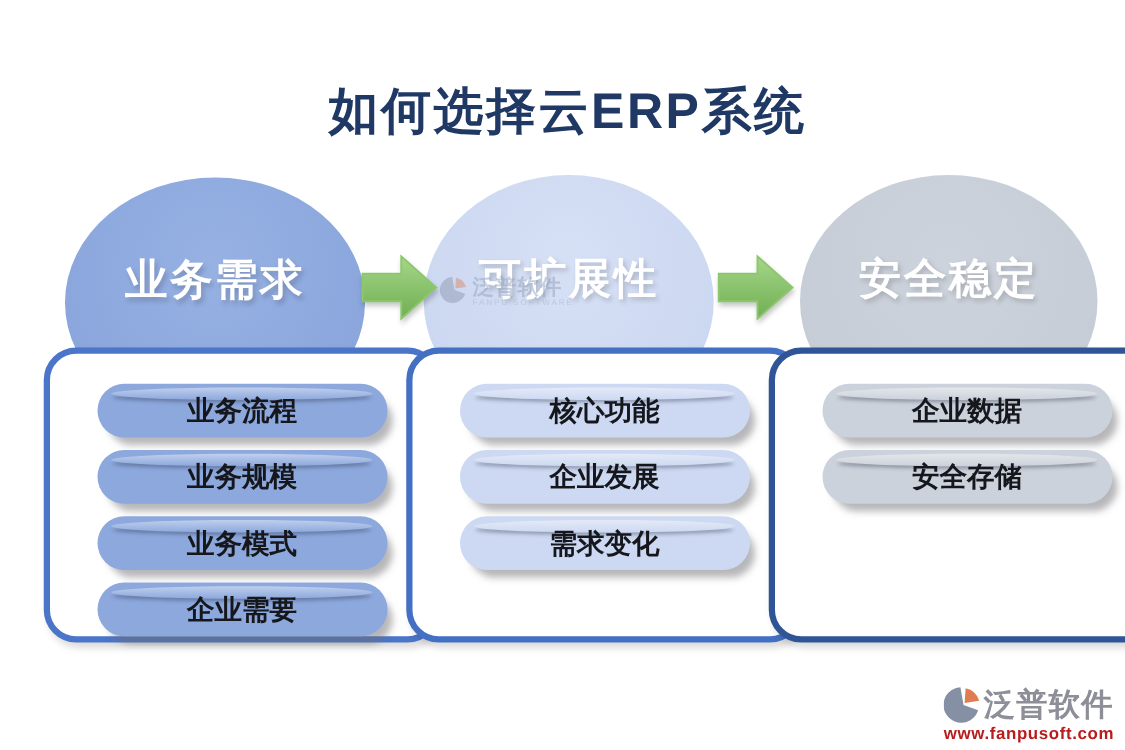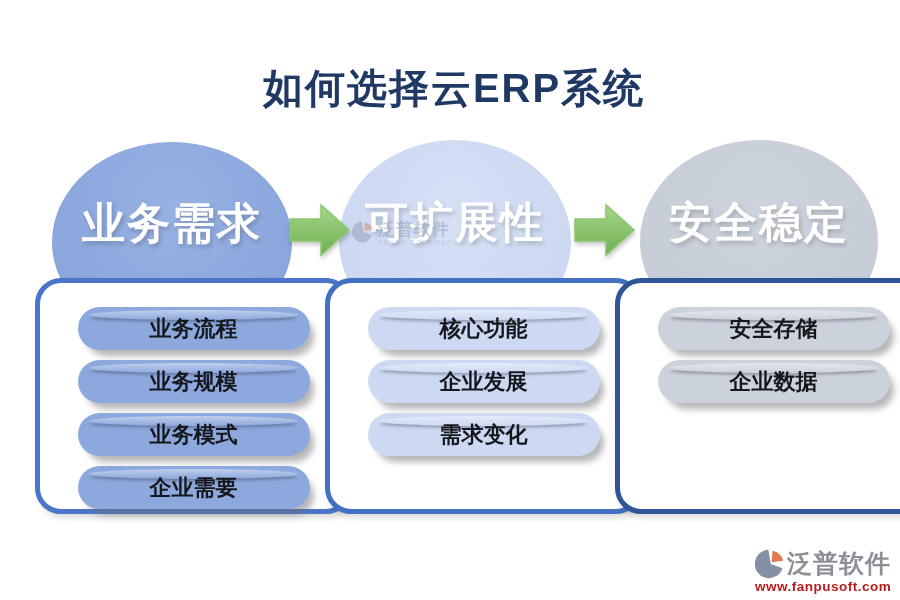--- a/index.html
+++ b/index.html
@@ -20,21 +20,21 @@
     position:absolute; border-radius:50%;
     display:flex; align-items:center; justify-content:center;
   }
   .e1 { left:52px;  top:142px; width:240px; height:200px;
         background:radial-gradient(ellipse at 50% 35%, #97b1e3 0%, #8aa6dc 75%); }
   .e2 { left:339px; top:140px; width:232px; height:202px;
         background:radial-gradient(ellipse at 50% 35%, #d6e0f5 0%, #ccd8f1 75%); }
   .e3 { left:640px; top:140px; width:238px; height:202px;
         background:radial-gradient(ellipse at 50% 35%, #cdd3dc 0%, #c7cdd7 75%); }
   .ellipse-label {
-    color:#ffffff; font-size:43px; font-weight:800; letter-spacing:2px;
+    color:#ffffff; font-size:34px; font-weight:800; letter-spacing:2px;
     padding-bottom:36px; text-shadow:2px 3px 4px rgba(0,0,0,.18);
     white-space:nowrap;
   }
 
   
   .arrow { position:absolute; width:64px; height:56px;
            filter:drop-shadow(1px 3px 2px rgba(0,0,0,.22)); }
   .a1 { left:288px; top:202px; }
   .a2 { left:573px; top:202px; }
 
@@ -147,24 +147,24 @@
     <div class="pill">
         <span>企业发展</span>
       </div>
     <div class="pill">
         <span>需求变化</span>
       </div>
   </div>
 
   <div class="panel p3 c3">
     <div class="pill">
-        <span>安全存储</span>
+        <span>企业数据</span>
       </div>
     <div class="pill">
-        <span>企业数据</span>
+        <span>安全存储</span>
       </div>
   </div>
 
   <div class="watermark">
     <svg width="22" height="22" viewBox="0 0 36 36">
       <path d="M16,1 A17,17 0 1,0 33,23 L19,18 Z" fill="#8f9bb1"></path>
       <path d="M21,2 A17,17 0 0,1 34,14 L20,16 Z" fill="#d9896a"></path>
     </svg>
     <span class="wm-text">
       <span class="wm-brand">泛普软件</span>

